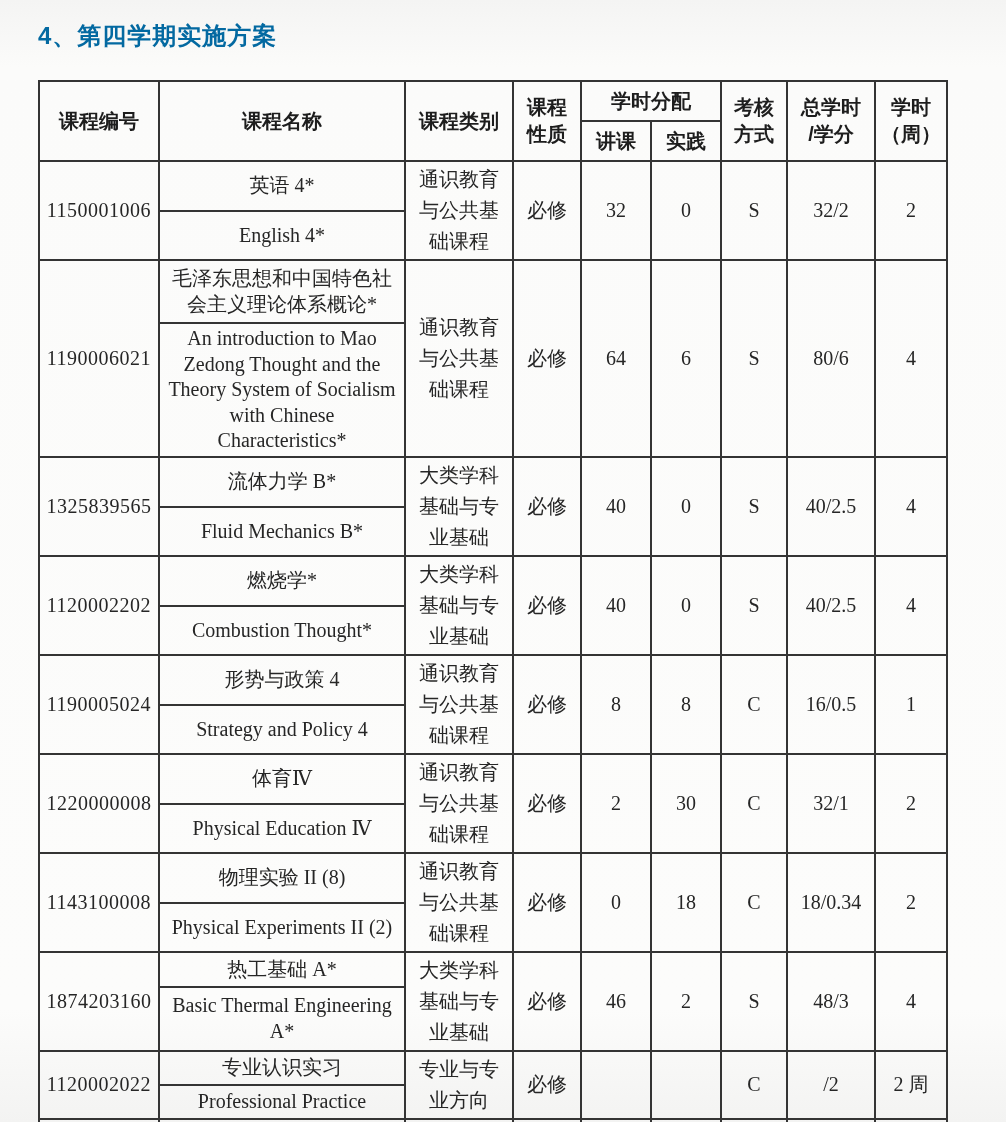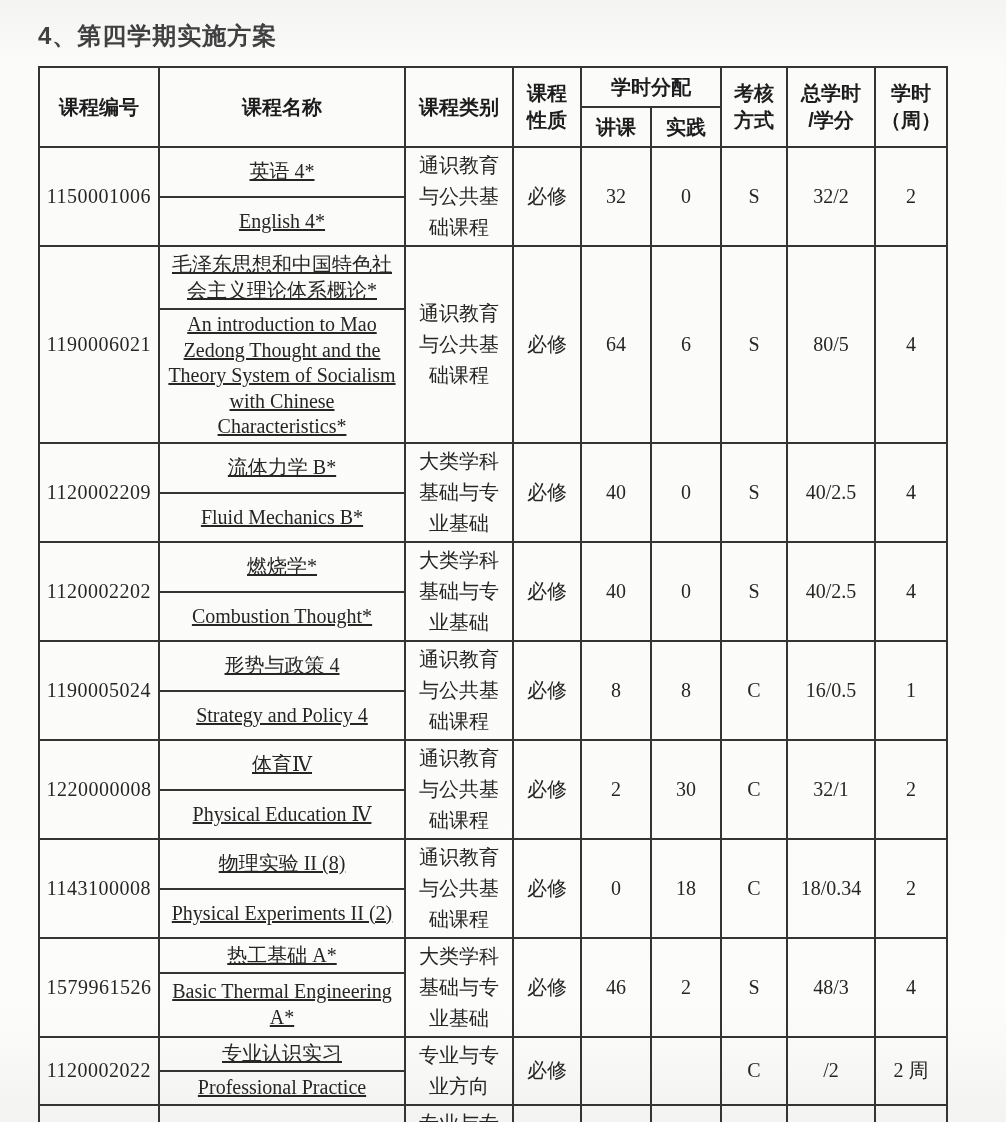--- a/index.html
+++ b/index.html
@@ -15,22 +15,22 @@
     color: #262626;
     background: linear-gradient(180deg, #f4f4f3 0%, #fbfbfa 6%, #fcfcfb 90%, #f3f3f2 100%);
   }
   .page {
     padding: 16px 0 0 38px;
   }
   .doc-title {
     font-family: "Liberation Sans", "DejaVu Sans", sans-serif;
     font-size: 24px;
     font-weight: bold;
-    color: #404040;
-    margin: 4px 0 14px 0;
+    color: #0369a1;
+    margin: 4px 0 28px 0;
     letter-spacing: 1px;
   }
   table.course-table {
     border-collapse: collapse;
     table-layout: fixed;
     width: 908px;
     background: transparent;
   }
   table.course-table th,
   table.course-table td {
@@ -47,21 +47,20 @@
     font-weight: bold;
     color: #1d1d1d;
     white-space: pre-line;
     line-height: 1.35;
     padding: 2px 2px;
   }
   td.cell-name {
     text-align: left;
     padding: 2px 6px 2px 9px;
     line-height: 1.28;
-    text-decoration: underline;
   }
   td.cell-cat {
     padding: 2px 10px;
     line-height: 1.55;
   }
   td.cell-code {
     letter-spacing: 0.5px;
   }
 </style>
 </head>
@@ -118,28 +117,28 @@
           <td class="cell-name">English 4*</td>
         </tr>
         <tr style="height: 63px;">
           <td rowspan="2" class="cell-code">1190006021</td>
           <td class="cell-name">毛泽东思想和中国特色社会主义理论体系概论*</td>
           <td rowspan="2" class="cell-cat">通识教育与公共基础课程</td>
           <td rowspan="2">必修</td>
           <td rowspan="2">64</td>
           <td rowspan="2">6</td>
           <td rowspan="2">S</td>
-          <td rowspan="2">80/5</td>
+          <td rowspan="2">80/6</td>
           <td rowspan="2">4</td>
         </tr>
         <tr style="height: 124px;">
           <td class="cell-name">An introduction to Mao Zedong Thought and the Theory System of Socialism with Chinese Characteristics*</td>
         </tr>
         <tr style="height: 43px;">
-          <td rowspan="2" class="cell-code">1120002209</td>
+          <td rowspan="2" class="cell-code">1325839565</td>
           <td class="cell-name">流体力学 B*</td>
           <td rowspan="2" class="cell-cat">大类学科基础与专业基础</td>
           <td rowspan="2">必修</td>
           <td rowspan="2">40</td>
           <td rowspan="2">0</td>
           <td rowspan="2">S</td>
           <td rowspan="2">40/2.5</td>
           <td rowspan="2">4</td>
         </tr>
         <tr style="height: 42px;">
@@ -195,21 +194,21 @@
           <td rowspan="2">0</td>
           <td rowspan="2">18</td>
           <td rowspan="2">C</td>
           <td rowspan="2">18/0.34</td>
           <td rowspan="2">2</td>
         </tr>
         <tr style="height: 42px;">
           <td class="cell-name">Physical Experiments II (2)</td>
         </tr>
         <tr style="height: 31px;">
-          <td rowspan="2" class="cell-code">1579961526</td>
+          <td rowspan="2" class="cell-code">1874203160</td>
           <td class="cell-name">热工基础 A*</td>
           <td rowspan="2" class="cell-cat">大类学科基础与专业基础</td>
           <td rowspan="2">必修</td>
           <td rowspan="2">46</td>
           <td rowspan="2">2</td>
           <td rowspan="2">S</td>
           <td rowspan="2">48/3</td>
           <td rowspan="2">4</td>
         </tr>
         <tr style="height: 58px;">

